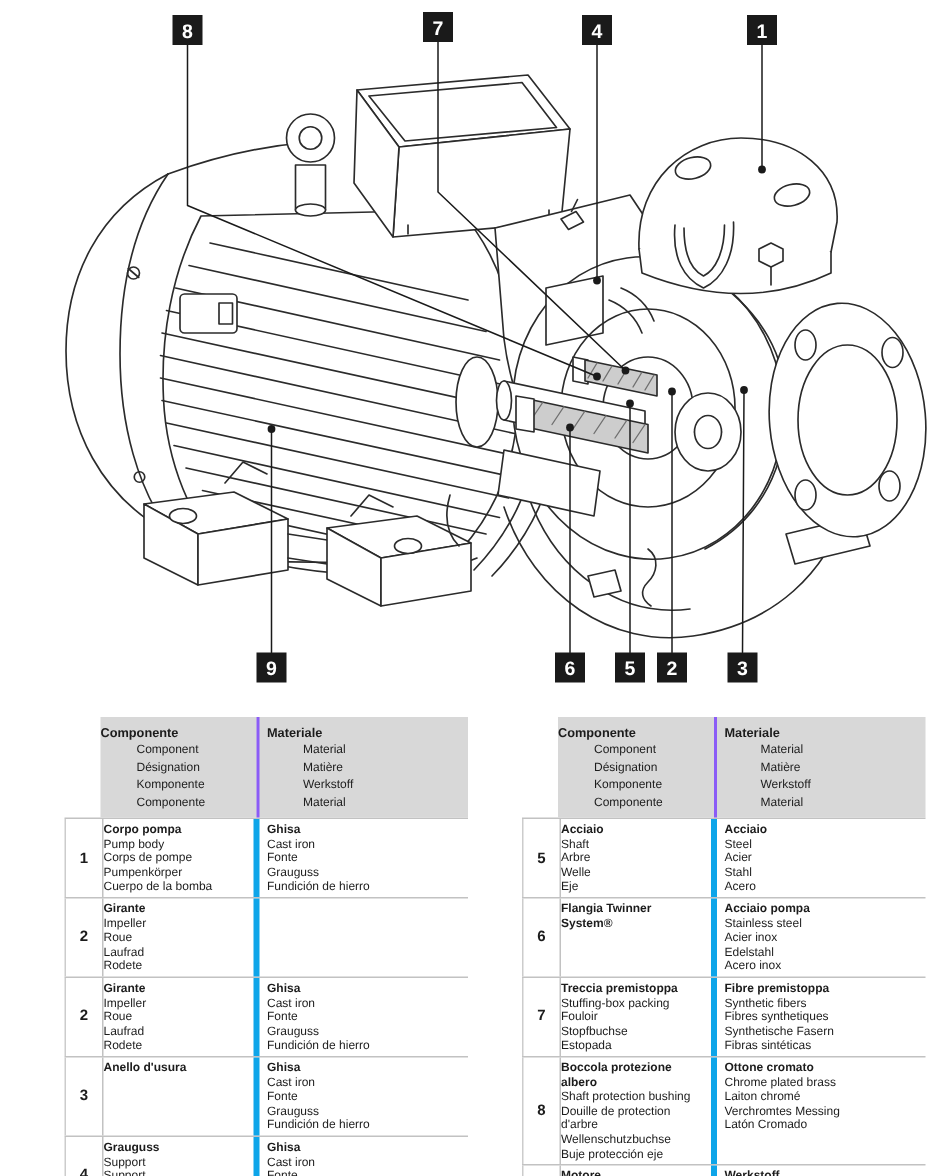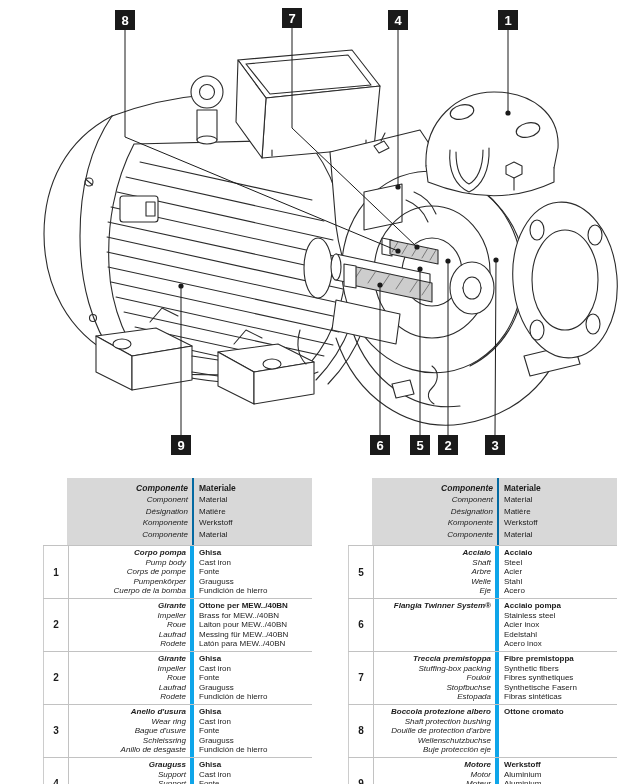--- a/index.html
+++ b/index.html
@@ -5,30 +5,30 @@
   html,body{margin:0;padding:0;background:#ffffff;}
   .page{position:relative;width:627px;height:784px;background:#fff;
         font-family:"Liberation Sans",sans-serif;color:#1c1c1c;overflow:hidden;}
   .figure{position:relative;width:627px;height:470px;}
   .figure svg{display:block;}
   .tables{display:flex;gap:36px;padding-left:43px;margin-top:8px;}
   .ptable{width:269px;flex:none;}
   .thead,.trow{display:flex;align-items:stretch;}
   .cnum{width:24px;flex:none;display:flex;align-items:center;justify-content:center;
         font-size:10px;font-weight:bold;}
-  .ccomp{width:125px;flex:none;text-align:right;padding:2px 4px 2px 0;box-sizing:border-box;font-style:italic;}
+  .ccomp{width:104px;flex:none;text-align:left;padding:2px 4px 2px 0;box-sizing:border-box;}
   .cmat{flex:1;text-align:left;padding:2px 0 2px 5px;box-sizing:border-box;}
   .primary{font-weight:bold;}
   .thead .primary,.trow .primary{font-size:8px;line-height:9.6px;}
   .rest{font-size:8px;line-height:9.6px;white-space:pre-line;}
   .thead{border-bottom:1px solid #c2c2c2;}
   .thead .ccomp,.thead .cmat{background:#d8d8d8;padding-top:5px;padding-bottom:5px;}
   .thead .primary{font-size:8.5px;line-height:11.4px;}
-  .thead .rest{line-height:11.4px;}
-  .thead .cmat{border-left:2px solid #0369a1;}
+  .thead .rest{line-height:11.4px;margin-left:24px;}
+  .thead .cmat{border-left:2px solid #8b5cf6;}
   .trow{border-bottom:1px solid #c2c2c2;min-height:45px;}
   .trow .cnum{border-left:1px solid #cccccc;border-right:1px solid #c2c2c2;}
   .trow .ccomp{border-right:4px solid #0ea5e9;}
 </style>
 </head>
 <body>
 
 <div class="page">
 
   <div class="figure">
@@ -272,27 +272,20 @@
 
       <div class="trow">
         <div class="cnum">2</div>
         <div class="ccomp">
           <div class="primary">Girante</div>
           <div class="rest">Impeller
 Roue
 Laufrad
 Rodete</div>
         </div>
-        <div class="cmat">
-          <div class="primary">Ottone per MEW../40BN</div>
-          <div class="rest">Brass for MEW../40BN
-Laiton pour MEW../40BN
-Messing für MEW../40BN
-Latón para MEW../40BN</div>
-        </div>
       </div>
 
       <div class="trow">
         <div class="cnum">2</div>
         <div class="ccomp">
           <div class="primary">Girante</div>
           <div class="rest">Impeller
 Roue
 Laufrad
 Rodete</div>
@@ -303,24 +296,20 @@
 Fonte
 Grauguss
 Fundición de hierro</div>
         </div>
       </div>
 
       <div class="trow">
         <div class="cnum">3</div>
         <div class="ccomp">
           <div class="primary">Anello d'usura</div>
-          <div class="rest">Wear ring
-Bague d'usure
-Schleissring
-Anillo de desgaste</div>
         </div>
         <div class="cmat">
           <div class="primary">Ghisa</div>
           <div class="rest">Cast iron
 Fonte
 Grauguss
 Fundición de hierro</div>
         </div>
       </div>
 
@@ -416,20 +405,24 @@
         <div class="cnum">8</div>
         <div class="ccomp">
           <div class="primary">Boccola protezione albero</div>
           <div class="rest">Shaft protection bushing
 Douille de protection d'arbre
 Wellenschutzbuchse
 Buje protección eje</div>
         </div>
         <div class="cmat">
           <div class="primary">Ottone cromato</div>
+          <div class="rest">Chrome plated brass
+Laiton chromé
+Verchromtes Messing
+Latón Cromado</div>
         </div>
       </div>
 
       <div class="trow">
         <div class="cnum">9</div>
         <div class="ccomp">
           <div class="primary">Motore</div>
           <div class="rest">Motor
 Moteur
 Motor

